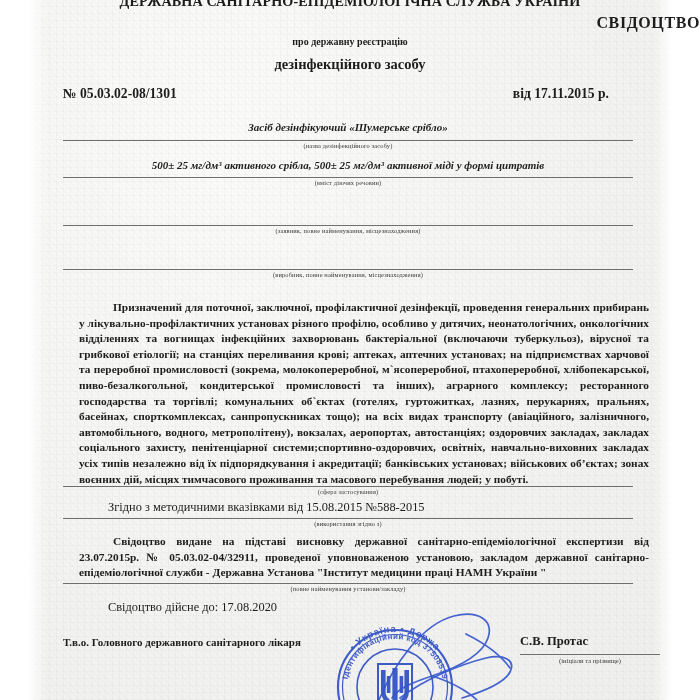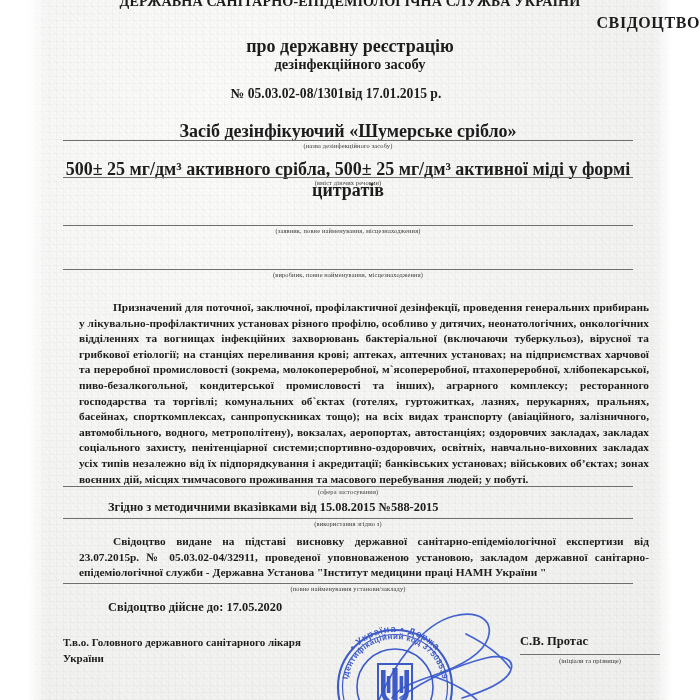--- a/index.html
+++ b/index.html
@@ -90,48 +90,49 @@
     font-weight: bold;
     font-size: 16px;
     letter-spacing: 0.6px;
   }
   .doc-sub1 {
     position: absolute;
     left: 0; top: 36px;
     width: 700px;
     text-align: center;
     font-weight: bold;
-    font-size: 18px;
+    font-size: 10px;
   }
   .doc-sub2 {
     position: absolute;
     left: 0; top: 56px;
     width: 700px;
     text-align: center;
     font-weight: bold;
     font-size: 14.5px;
   }
 
   .reg-row {
     position: absolute;
     left: 63px; top: 86px;
     width: 546px;
     display: flex;
-    justify-content: center;
+    justify-content: space-between;
     font-weight: bold;
     font-size: 13.6px;
   }
 
   .field-value {
     position: absolute;
     width: 570px;
     left: 63px;
     text-align: center;
     font-weight: bold;
-    font-size: 18px;
+    font-size: 11px;
+    font-style: italic;
   }
   .rule {
     position: absolute;
     left: 63px;
     width: 570px;
     height: 0;
     border-top: 1px solid #6f6f6f;
   }
   .caption {
     position: absolute;
@@ -151,21 +152,21 @@
     font-weight: bold;
     line-height: 15.6px;
     text-align: justify;
     text-indent: 34px;
     text-justify: inter-word;
     margin-left: 16px;
   }
 
   .line-bold {
     position: absolute;
-    font-weight: bold;
+    font-weight: normal;
     font-size: 12.4px;
   }
 
   .signer {
     position: absolute;
     left: 63px;
     font-weight: bold;
     font-size: 11px;
     line-height: 16px;
   }
@@ -224,21 +225,21 @@
     <div class="org-title">ДЕРЖАВНА САНІТАРНО-ЕПІДЕМІОЛОГІЧНА СЛУЖБА УКРАЇНИ</div>
 
     <div class="doc-title">СВІДОЦТВО</div>
 
     <div class="doc-sub1">про державну реєстрацію</div>
 
     <div class="doc-sub2">дезінфекційного засобу</div>
 
     <div class="reg-row">
       <span>№ 05.03.02-08/1301</span>
-      <span>від 17.01.2015 р.</span>
+      <span>від 17.11.2015 р.</span>
     </div>
 
     <div class="field-value" style="top:121px;">Засіб дезінфікуючий «Шумерське срібло»</div>
     <div class="rule" style="top:140px;"></div>
     <div class="caption" style="top:142px;">(назва дезінфекційного засобу)</div>
 
     <div class="field-value" style="top:159px;">500± 25 мг/дм³ активного срібла, 500± 25 мг/дм³ активної міді у формі цитратів</div>
     <div class="rule" style="top:177px;"></div>
     <div class="caption" style="top:179px;">(вміст діючих речовин)</div>
 
@@ -255,25 +256,24 @@
     <div class="caption" style="top:488px;">(сфера застосування)</div>
 
     <div class="line-bold" style="left:108px; top:500px;">Згідно з методичними вказівками від 15.08.2015 №588-2015</div>
     <div class="rule" style="top:518px;"></div>
     <div class="caption" style="top:520px;">(використання згідно з)</div>
 
     <div class="body-text" style="top:534px;">Свідоцтво видане на підставі висновку державної санітарно-епідеміологічної експертизи від 23.07.2015р. № 05.03.02-04/32911, проведеної уповноваженою установою, закладом державної санітарно-епідеміологічної служби - Державна Установа "Інститут медицини праці НАМН України "</div>
     <div class="rule" style="top:583px;"></div>
     <div class="caption" style="top:585px;">(повне найменування установи/закладу)</div>
 
-    <div class="line-bold" style="left:108px; top:600px;">Свідоцтво дійсне до: 17.05.2020</div>
+    <div class="line-bold" style="left:108px; top:600px;">Свідоцтво дійсне до: 17.08.2020</div>
 
     <div class="signer" style="top:634px;">
       <div>Т.в.о. Головного державного санітарного лікаря</div>
-      <div>України</div>
     </div>
 
     <div class="sig-name">С.В. Протас</div>
     <div class="sig-rule"></div>
     <div class="sig-caption">(ініціали та прізвище)</div>
 
     <svg class="stamp" viewBox="0 0 150 150">
       <defs>
         <path id="arcTop" d="M 20,75 A 55,55 0 0 1 130,75"></path>
         <path id="arcTop2" d="M 27,75 A 48,48 0 0 1 123,75"></path>

